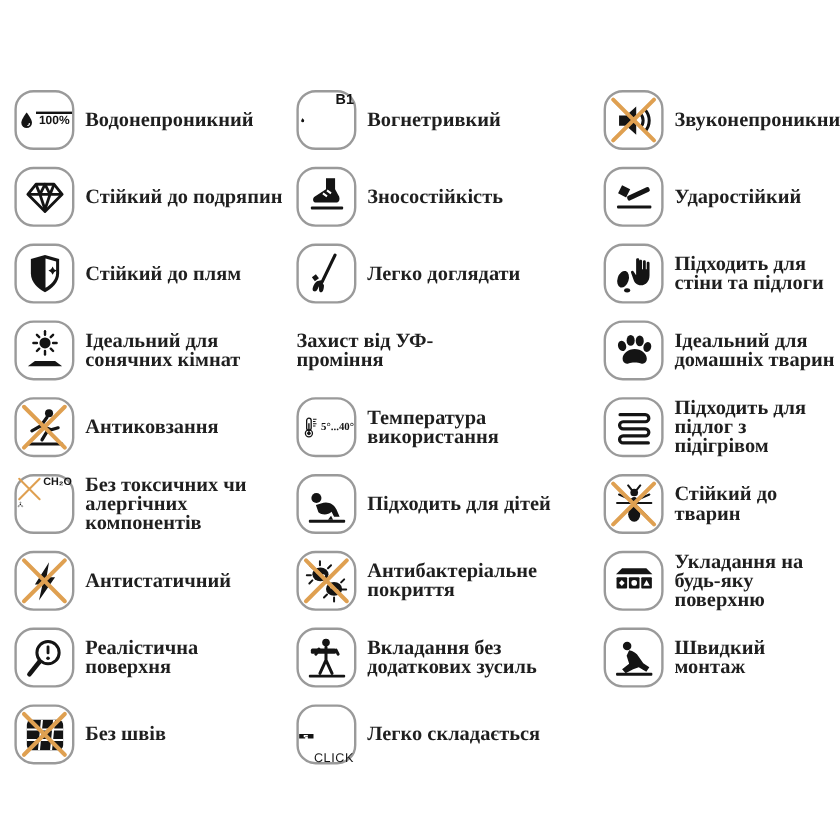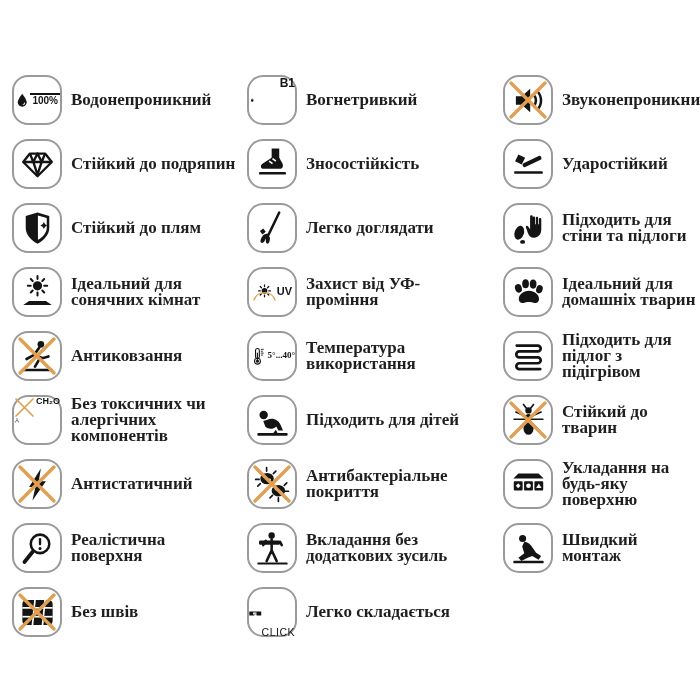--- a/index.html
+++ b/index.html
@@ -215,37 +215,20 @@
         <div class="tile" data-name="mop-icon">
           <svg viewBox="0 0 44 44">
             <line x1="30" y1="3" x2="17" y2="30" stroke="currentColor" stroke-width="3" stroke-linecap="round"></line>
             <path fill="currentColor" d="M12 29c-3 2-6 9-3 10s4-3 5-5c0 3 0 6 2 6s3-3 3-7l-3-5Z"></path>
             <path fill="currentColor" d="M7 25l4-3 3 4-4 3z"></path>
           </svg>
         </div>
         <div class="label" data-name="feature-label">Легко доглядати</div>
       </div>
       <div class="cell" data-name="feature-item">
-        <div class="tile has-text" data-name="sun-uv-icon">
-          <svg viewBox="0 0 44 30">
-            <circle cx="22" cy="12" r="5" fill="currentColor"></circle>
-            <g stroke="currentColor" stroke-width="2.2" stroke-linecap="round">
-              <line x1="22" y1="1.5" x2="22" y2="4.5"></line>
-              <line x1="22" y1="19.5" x2="22" y2="22.5"></line>
-              <line x1="11.5" y1="12" x2="14.5" y2="12"></line>
-              <line x1="29.5" y1="12" x2="32.5" y2="12"></line>
-              <line x1="14.5" y1="4.5" x2="16.6" y2="6.6"></line>
-              <line x1="27.4" y1="17.4" x2="29.5" y2="19.5"></line>
-              <line x1="14.5" y1="19.5" x2="16.6" y2="17.4"></line>
-              <line x1="27.4" y1="6.6" x2="29.5" y2="4.5"></line>
-            </g>
-            <path d="M3 29a20 20 0 0 1 38 0" fill="none" stroke="var(--cross,#dfa051)" stroke-width="2.4"></path>
-          </svg>
-          <span class="tile-text" data-name="icon-text">UV</span>
-        </div>
         <div class="label" data-name="feature-label">Захист від УФ-проміння</div>
       </div>
       <div class="cell" data-name="feature-item">
         <div class="tile has-text" data-name="thermometer-icon">
           <svg viewBox="0 0 44 44">
             <rect x="15.5" y="3" width="9" height="24" rx="4.5" fill="none" stroke="currentColor" stroke-width="2.6"></rect>
             <circle cx="20" cy="33" r="7" fill="none" stroke="currentColor" stroke-width="2.6"></circle>
             <circle cx="20" cy="33" r="3.6" fill="currentColor"></circle>
             <rect x="18.6" y="13" width="2.8" height="17" fill="currentColor"></rect>
             <g stroke="currentColor" stroke-width="2">

